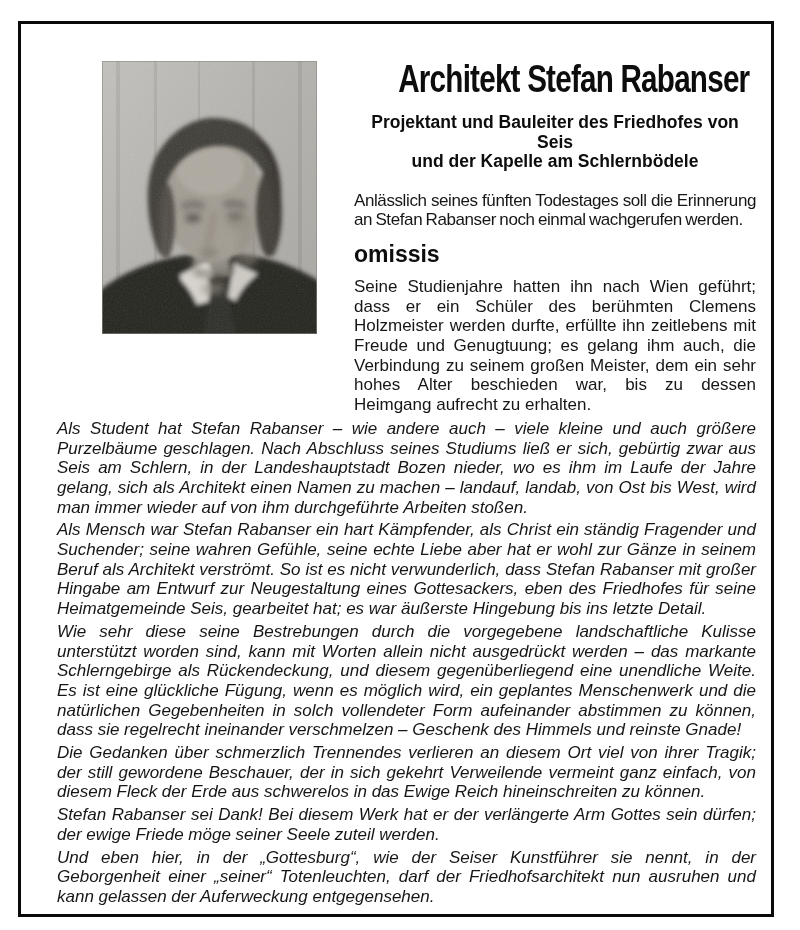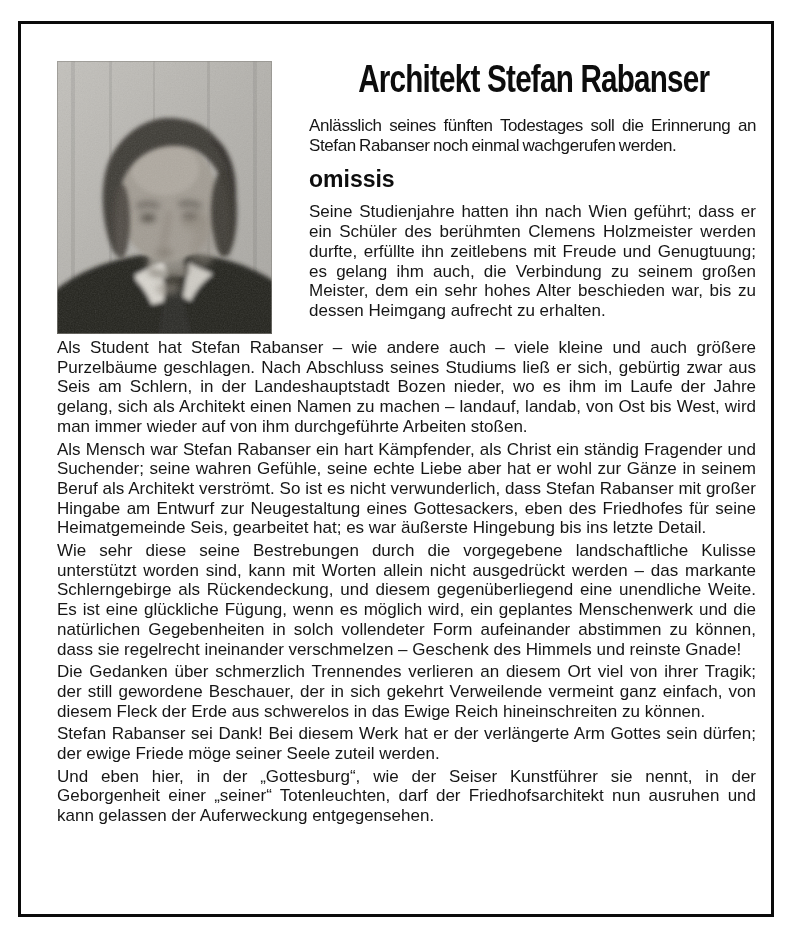--- a/index.html
+++ b/index.html
@@ -22,20 +22,21 @@
     width: 756px;
     height: 896px;
     border: 3px solid #0a0a0a;
     box-sizing: border-box;
     padding: 37px 15px 10px 36px;
     background: #ffffff;
   }
   .top {
     display: flex;
     align-items: flex-start;
+    margin-left: 45px;
   }
   .photo {
     flex: 0 0 215px;
     width: 215px;
     height: 273px;
     margin-right: 37px;
     background: #b3b1ac;
     overflow: hidden;
   }
   .rcol {
@@ -82,20 +83,21 @@
     font-size: 23px;
     font-weight: 700;
     color: #0d0d0d;
     letter-spacing: 0;
   }
   .colpara {
     margin: 9px 0 0;
   }
   .bodytext {
     margin-top: 4px;
+    font-style: italic;
   }
   .bodytext p {
     margin: 3px 0 0;
   }
 </style>
 </head>
 <body>
 
 <div class="page">
   <div class="frame">
@@ -169,20 +171,24 @@
             <ellipse cx="146" cy="186" rx="12" ry="20" fill="#918a80" opacity="0.5"></ellipse>
           </g>
 
           <rect width="215" height="273" filter="url(#grain)" opacity="0.16"></rect>
           <rect x="0.5" y="0.5" width="214" height="272" fill="none" stroke="#8b8984" stroke-width="1" opacity="0.6"></rect>
         </svg>
       </div>
 
       <div class="rcol">
         <h1 class="title">Architekt Stefan Rabanser</h1>
+        <div class="subtitle">
+          <span>Projektant und Bauleiter des Friedhofes von Seis</span><br>
+          <span>und der Kapelle am Schlernbödele</span>
+        </div>
         <p class="justp intro">Anlässlich seines fünften Todestages soll die Erinnerung an Stefan Rabanser noch einmal wachgerufen werden.</p>
         <p class="omissis">omissis</p>
         <p class="justp colpara">Seine Studienjahre hatten ihn nach Wien geführt; dass er ein Schüler des berühmten Clemens Holzmeister werden durfte, erfüllte ihn zeitlebens mit Freude und Genugtuung; es gelang ihm auch, die Verbindung zu seinem großen Meister, dem ein sehr hohes Alter beschieden war, bis zu dessen Heimgang aufrecht zu erhalten.</p>
       </div>
 
     </div>
 
     <div class="bodytext">
       <p class="justp">Als Student hat Stefan Rabanser – wie andere auch – viele kleine und auch größere Purzelbäume geschlagen. Nach Abschluss seines Studiums ließ er sich, gebürtig zwar aus Seis am Schlern, in der Landeshauptstadt Bozen nieder, wo es ihm im Laufe der Jahre gelang, sich als Architekt einen Namen zu machen – landauf, landab, von Ost bis West, wird man immer wieder auf von ihm durchgeführte Arbeiten stoßen.</p>
       <p class="justp">Als Mensch war Stefan Rabanser ein hart Kämpfender, als Christ ein ständig Fragender und Suchender; seine wahren Gefühle, seine echte Liebe aber hat er wohl zur Gänze in seinem Beruf als Architekt verströmt. So ist es nicht verwunderlich, dass Stefan Rabanser mit großer Hingabe am Entwurf zur Neugestaltung eines Gottesackers, eben des Friedhofes für seine Heimatgemeinde Seis, gearbeitet hat; es war äußerste Hingebung bis ins letzte Detail.</p>

